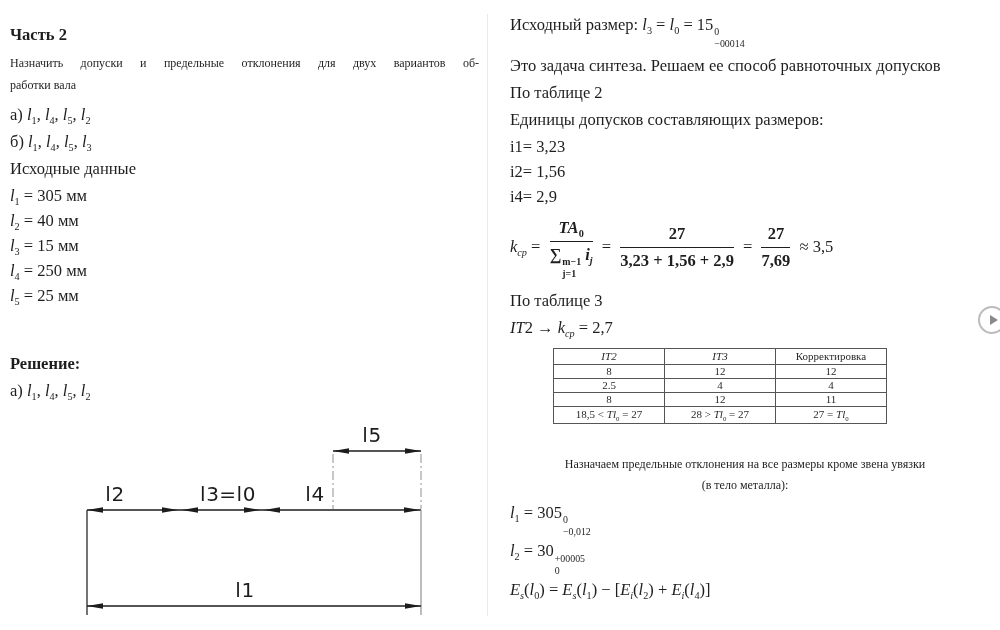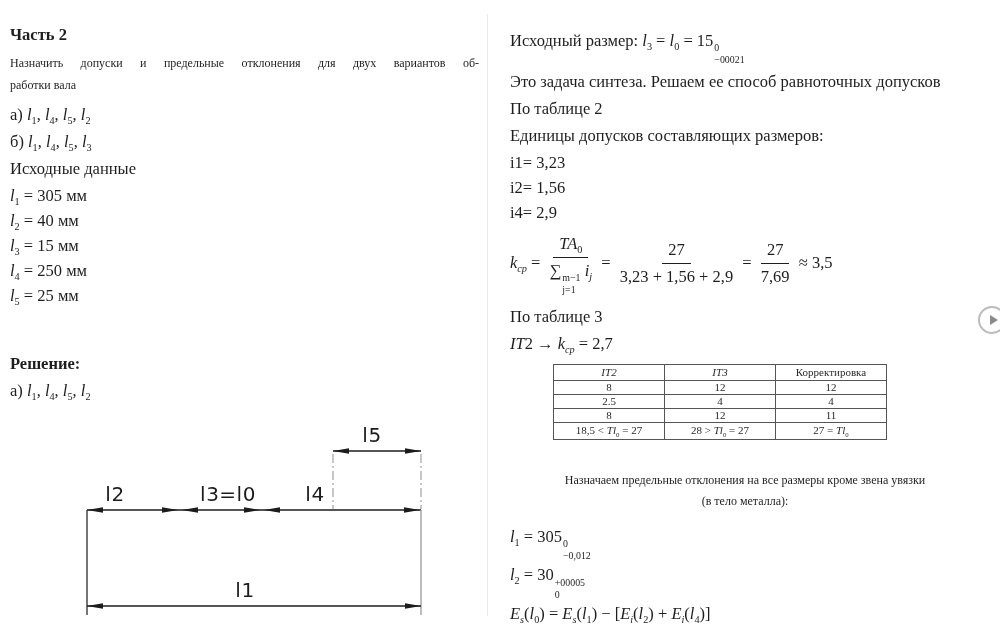--- a/index.html
+++ b/index.html
@@ -4,35 +4,35 @@
 <style>
   html,body{margin:0;padding:0;}
   body{
     width:1000px;height:630px;position:relative;overflow:hidden;
     background:#ffffff;color:#1e1e1e;
     font-family:"Liberation Serif",serif;font-size:16.5px;
   }
   .divider{position:absolute;left:487px;top:14px;width:1px;height:602px;background:#e9e9e9;}
   .col{position:absolute;}
   .left-col{left:10px;top:24px;width:469px;}
-  .right-col{left:510px;top:30px;width:470px;}
+  .right-col{left:510px;top:14px;width:470px;}
   .line{line-height:22px;margin-bottom:5px;}
   .tight{margin-bottom:3px;}
   .bold{font-weight:bold;}
   .para{font-size:12px;line-height:22px;}
   .jline{text-align:justify;text-align-last:justify;}
   .gap28{margin-top:46px;}
   .gap30{margin-top:30px;}
   .it{font-style:italic;}
   sub{font-size:0.62em;line-height:0;}
   sub.it{font-style:italic;}
   .stack{display:inline-flex;flex-direction:column;align-items:flex-start;
          font-size:0.60em;line-height:1.18;vertical-align:-0.55em;margin-left:1px;font-style:normal;}
-  .frac{display:inline-flex;flex-direction:column;align-items:center;
-        vertical-align:middle;margin:0 5px;text-align:center;}
+  .frac{display:inline-flex;flex-direction:column;
+        vertical-align:middle;margin:0 5px;text-align:center;font-weight:bold;}
   .frac>.num{border-bottom:1.2px solid #1e1e1e;padding:0 6px 1px;}
   .frac>.den{padding-top:1px;}
   .kcp-line{margin:8px 0 10px;line-height:24px;}
   table.tol{border-collapse:collapse;margin:9px 0 0 43px;width:334px;
             font-size:11px;color:#2a2a2a;table-layout:fixed;}
   table.tol th,table.tol td{border:1px solid #555;text-align:center;font-weight:normal;
             padding:0 2px;line-height:13px;height:13px;}
   table.tol thead th{height:15px;}
   table.tol tr.last td{height:16px;line-height:15px;}
   .assign .para{white-space:nowrap;line-height:21px;text-align:center;}
@@ -95,21 +95,21 @@
       <line x1="47" y1="188" x2="381" y2="188" stroke="#1c1c1c" stroke-width="1.6"></line>
       <polygon points="47,188 63,185.3 63,190.7" fill="#1c1c1c"></polygon>
       <polygon points="381,188 365,185.3 365,190.7" fill="#1c1c1c"></polygon>
     </svg>
   </div>
 </div>
 
 <div class="col right-col">
   <div class="line"><span>Исходный размер: </span><span class="it">l</span><sub>3</sub><span> = </span><span class="it">l</span><sub>0</sub><span> = 15</span><span class="stack">
         <span>0</span>
-        <span>−00021</span>
+        <span>−00014</span>
       </span></div>
   <div class="line">Это задача синтеза. Решаем ее способ равноточных допусков</div>
   <div class="line">По таблице 2</div>
   <div class="line">Единицы допусков составляющих размеров:</div>
   <div>
       <div class="line tight">i1= 3,23</div>
       <div class="line tight">i2= 1,56</div>
       <div class="line tight">i4= 2,9</div>
     </div>
   <div class="kcp-line"><span class="it">k</span><sub class="it">ср</sub><span> = </span><span class="frac">
@@ -155,21 +155,21 @@
         <tr class="last">
           <td><span>18,5 &lt; </span><span class="it">Tl</span><sub>0</sub><span> = 27</span></td>
           <td><span>28 &gt; </span><span class="it">Tl</span><sub>0</sub><span> = 27</span></td>
           <td><span>27 = </span><span class="it">Tl</span><sub>0</sub></td>
         </tr>
       </tbody>
   </table>
 
   <div class="assign gap30">
     <div class="para">Назначаем предельные отклонения на все размеры кроме звена увязки</div>
-    <div class="para" style="margin-bottom:14px;">(в тело металла):</div>
+    <div class="para" style="margin-bottom:6px;">(в тело металла):</div>
   </div>
   <div>
       <div class="line tight"><span class="it">l</span><sub>1</sub><span> = 305</span><span class="stack">
           <span>0</span>
           <span>−0,012</span>
         </span></div>
       <div class="line tight"><span class="it">l</span><sub>2</sub><span> = 30</span><span class="stack">
           <span>+00005</span>
           <span>0</span>
         </span></div>

